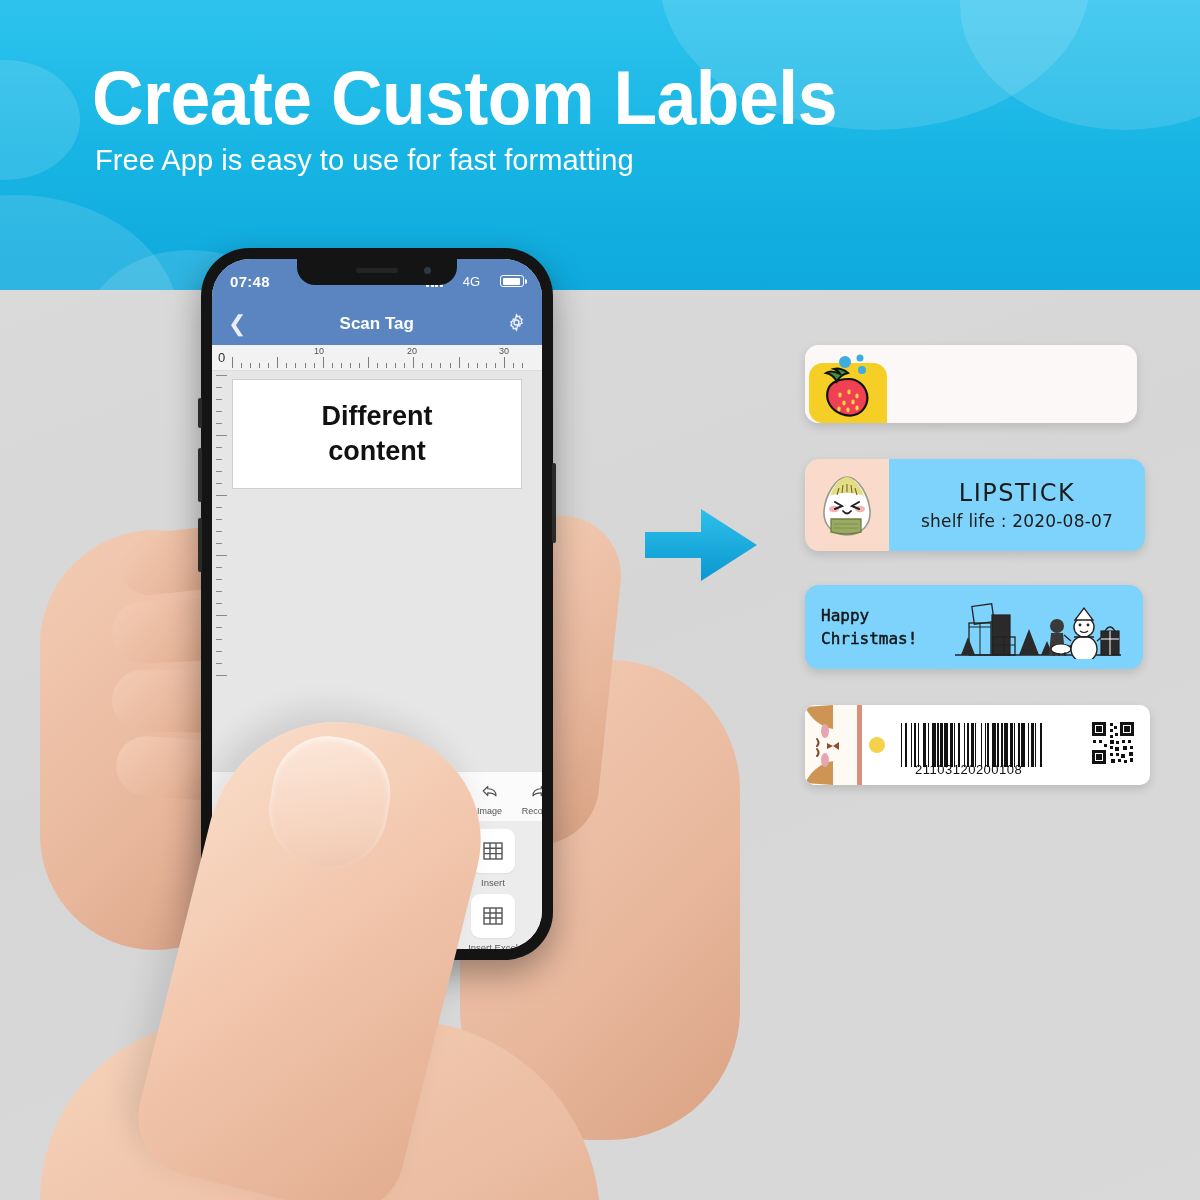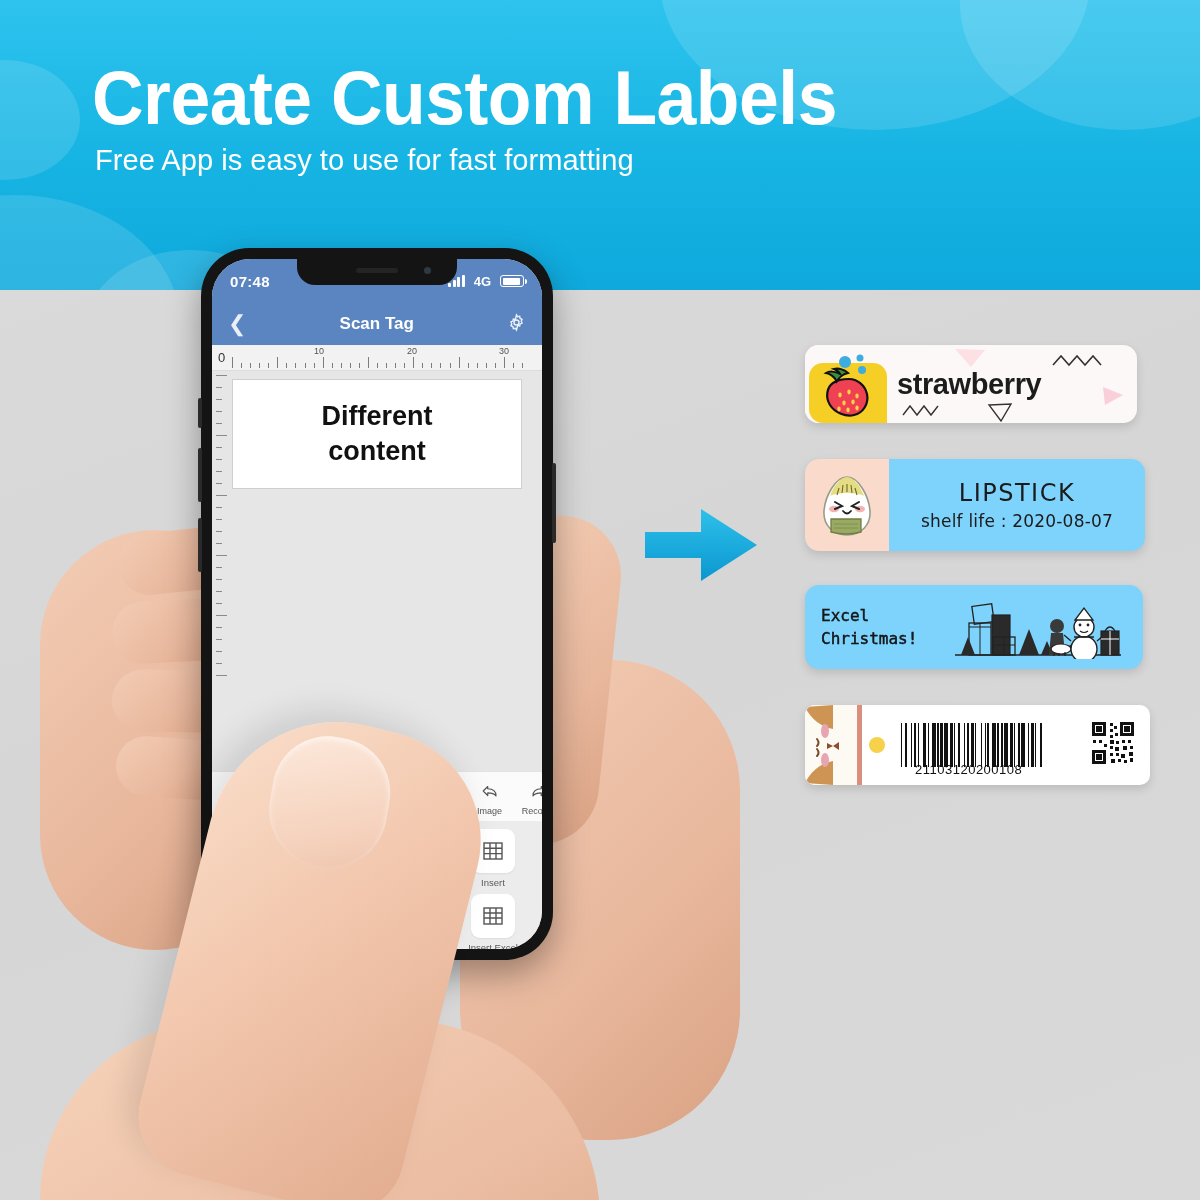--- a/index.html
+++ b/index.html
@@ -163,21 +163,21 @@
   }
   .notch-speaker {
     position: absolute; left: 50%; top: 9px; transform: translateX(-50%);
     width: 42px; height: 5px; background: #242424; border-radius: 3px;
   }
   .notch-cam {
     position: absolute; right: 26px; top: 8px;
     width: 7px; height: 7px; background: #2d3a44; border-radius: 50%;
   }
   .status-time { font-weight: bold; font-size: 15px; letter-spacing: 0.3px; }
-  .status-right { display: flex; align-items: center; gap: 9px; font-size: 13px; font-weight: bold; }
+  .status-right { display: flex; align-items: center; gap: 20px; font-size: 13px; font-weight: normal; }
   .sig-bars { display: flex; align-items: flex-end; gap: 1.5px; height: 12px; }
   .sig-bars i { width: 3px; background: #fff; border-radius: 1px; display:block; }
   .sig-bars i:nth-child(1){height:4px}.sig-bars i:nth-child(2){height:7px}
   .sig-bars i:nth-child(3){height:10px}.sig-bars i:nth-child(4){height:12px}
   .batt { width: 24px; height: 12px; border: 1.5px solid #fff; border-radius: 3px; position: relative; }
   .batt::after{content:"";position:absolute;right:-4px;top:3px;width:2px;height:5px;background:#fff;border-radius:0 2px 2px 0;}
   .batt i{position:absolute;left:1.5px;top:1.5px;bottom:1.5px;width:17px;background:#fff;border-radius:1px;display:block;}
 
   .navbar {
     height: 42px;
@@ -687,38 +687,20 @@
             <ellipse cx="44" cy="47" rx="1.7" ry="2.4"></ellipse>
           <ellipse cx="52" cy="51" rx="1.7" ry="2.4"></ellipse>
             <ellipse cx="39" cy="58" rx="1.7" ry="2.4"></ellipse>
           <ellipse cx="48" cy="57" rx="1.7" ry="2.4"></ellipse>
             <ellipse cx="34" cy="64" rx="1.7" ry="2.4"></ellipse>
           <ellipse cx="43" cy="65" rx="1.7" ry="2.4"></ellipse>
             <ellipse cx="52" cy="63" rx="1.7" ry="2.4"></ellipse>
         </g>
       </svg>
     </div>
-    <div class="straw-text">
-      <svg class="deco" style="left:40px;top:2px" width="120" height="30" viewBox="0 0 120 30">
-        <path d="M24 2 L54 3 L40 20 Z" fill="#fbd9de" opacity="0.8"></path>
-      </svg>
-      <svg class="deco" style="right:4px;top:4px" width="100" height="26" viewBox="0 0 100 26">
-        <path d="M20 16 l8-9 8 9 8-9 8 9 8-9 8 9" fill="none" stroke="#333" stroke-width="1.6"></path>
-      </svg>
-      <svg class="deco" style="left:8px;bottom:2px" width="90" height="24" viewBox="0 0 90 24">
-        <path d="M4 18 l7-9 7 9 7-9 7 9 7-9" fill="none" stroke="#333" stroke-width="1.4"></path>
-      </svg>
-      <svg class="deco" style="left:92px;bottom:0" width="44" height="26" viewBox="0 0 44 26">
-        <path d="M6 8 L28 7 L18 24 Z" fill="none" stroke="#333" stroke-width="1.4"></path>
-      </svg>
-      <svg class="deco" style="right:2px;top:36px" width="40" height="30" viewBox="0 0 40 30">
-        <path d="M8 6 L28 14 L10 24 Z" fill="#f8c8d4" opacity="0.85"></path>
-      </svg>
-      <span>strawberry</span>
-    </div>
   </div>
 
   <div class="lbl lbl-lipstick">
     <div class="lip-art">
       <svg width="84" height="92" viewBox="0 0 84 92" style="position:absolute;left:0;top:0">
         <path d="M42 18 C30 18 20 38 19 52 C18 66 28 76 42 76 C56 76 66 66 65 52 C64 38 54 18 42 18 Z" fill="#ffffff" stroke="#9a9a8a" stroke-width="1.6"></path>
         <path d="M42 18 C35 18 28 28 25 37 C32 33 52 33 59 37 C56 28 49 18 42 18 Z" fill="#e5dd84"></path>
         <g stroke="#6d6b2d" stroke-width="1.1" fill="none">
           <path d="M32 36 l2-7M37 34 l1-8M42 33 l0-8M47 34 l-1-8M52 36 l-2-7"></path>
         </g>
@@ -734,21 +716,21 @@
       </svg>
     </div>
     <div class="lip-text">
       <div class="lip-title">LIPSTICK</div>
       <div class="lip-sub">shelf life : 2020-08-07</div>
     </div>
   </div>
 
   <div class="lbl lbl-christmas">
     <div class="xmas-text">
-      <div>Excel</div>
+      <div>Happy</div>
       <div>Christmas!</div>
     </div>
     <div class="xmas-art">
       <svg width="170" height="62" viewBox="0 0 170 62" style="position:absolute;right:4px;top:0">
 
         <path d="M2 58 H168" stroke="#222" stroke-width="1.4"></path>
 
         <rect x="16" y="26" width="22" height="32" fill="none" stroke="#222" stroke-width="1.3"></rect>
         <path d="M16 30h22M27 26v32" stroke="#222" stroke-width="1"></path>
         <rect x="20" y="8" width="20" height="18" fill="none" stroke="#222" stroke-width="1.3" transform="rotate(-8 30 17)"></rect>

